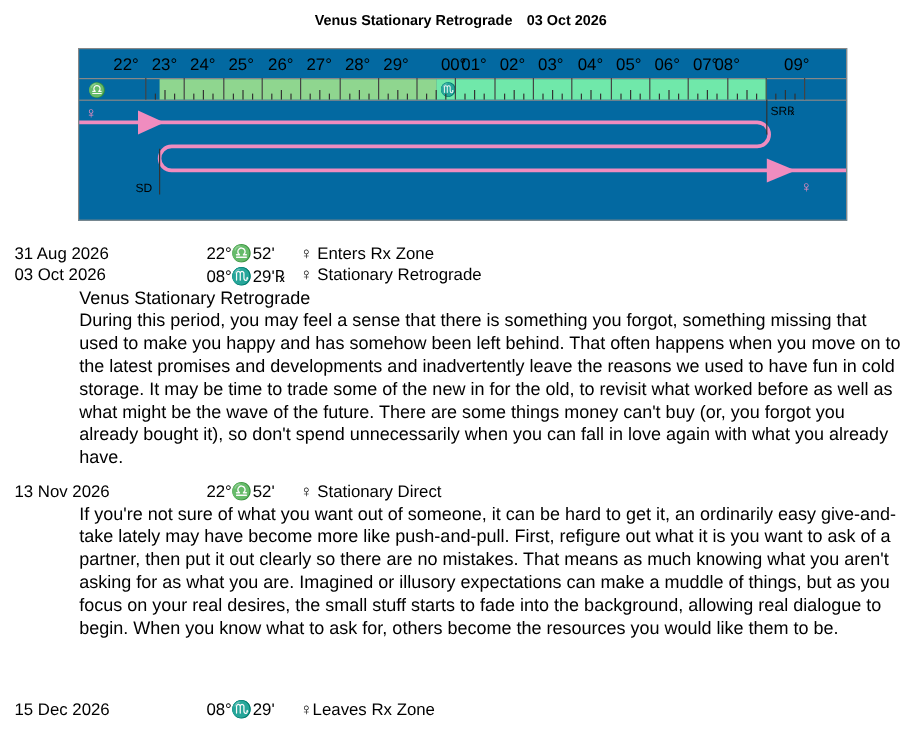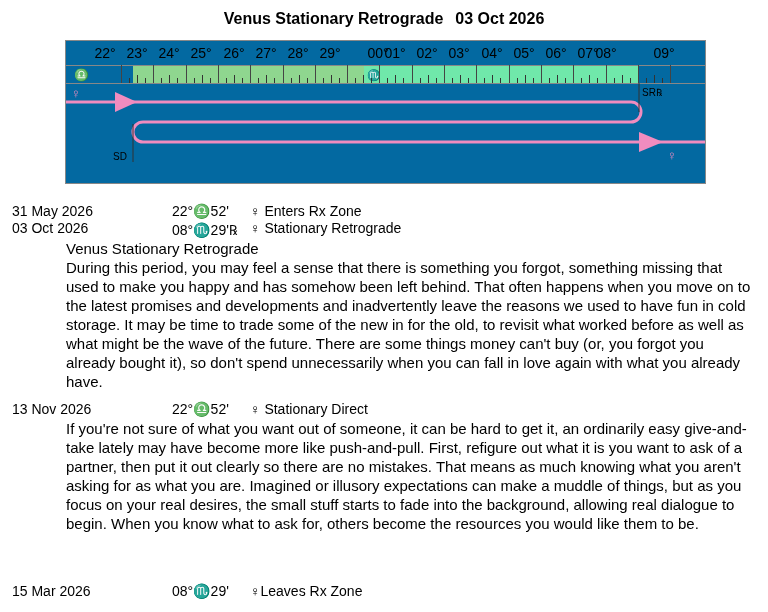--- a/index.html
+++ b/index.html
@@ -1,17 +1,17 @@
 <!DOCTYPE html>
 <html><head>
 <meta charset="utf-8">
 <style>
   html,body{margin:0;padding:0;background:#ffffff;}
   body{width:768px;height:612px;position:relative;overflow:hidden;font-family:"Liberation Sans",sans-serif;color:#000;}
-  .title{position:absolute;left:0;top:10px;width:768px;text-align:center;font-weight:bold;font-size:16px;letter-spacing:0;}
+  .title{position:absolute;left:0;top:10px;width:768px;text-align:center;font-weight:bold;font-size:12px;letter-spacing:0;}
   .title span{display:inline-block;}
   .title .t2{margin-left:12px;}
   .box{position:absolute;left:65px;top:40px;width:641px;height:144px;border:1px solid #888;box-sizing:border-box;background:#0369a1;}
   .deg-row{position:absolute;left:0;top:0;width:100%;height:24px;}
   .deg{position:absolute;top:4px;font-size:14px;transform:translateX(-50%);white-space:nowrap;}
   .tick-row{position:absolute;left:0;top:24px;width:100%;height:19px;border-top:1px solid #888;border-bottom:1px solid #888;box-sizing:border-box;}
   .zone-libra{position:absolute;top:0;height:100%;background:#8fd68f;}
   .zone-scorpio{position:absolute;top:0;height:100%;background:#70e8aa;}
   .tick{position:absolute;bottom:0;width:1px;background:#333;}
   .sign-glyph{position:absolute;top:0;font-size:12px;line-height:18px;}
@@ -137,21 +137,21 @@
     <line x1="68" y1="84" x2="68" y2="122" stroke="#333" stroke-width="1"></line>
     <text x="6" y="58" font-size="13" fill="#f08cbf" id="venusStart">♀</text>
     <text x="602" y="120" font-size="13" fill="#f08cbf" id="venusEnd">♀</text>
     <text x="577" y="56" font-size="10" fill="#000" id="srLabel">SR℞</text>
     <text x="48" y="120" font-size="10" fill="#000" id="sdLabel">SD</text>
   </svg>
 </div>
 
 <div id="events">
   <div class="ev-row" style="top:203px;">
-    <span class="ev-date">31 May 2026</span>
+    <span class="ev-date">31 Aug 2026</span>
     <span class="ev-pos">22°♎52'</span>
     <span class="ev-desc"><span>♀</span> <span>Enters Rx Zone</span></span>
   </div>
   <div class="ev-row" style="top:220px;">
     <span class="ev-date">03 Oct 2026</span>
     <span class="ev-pos">08°♏29'℞</span>
     <span class="ev-desc"><span>♀</span> <span>Stationary Retrograde</span></span>
   </div>
   <div class="para" style="top:239px;">
     <span class="head">Venus Stationary Retrograde</span>
@@ -161,17 +161,17 @@
   <div class="ev-row" style="top:401px;">
     <span class="ev-date">13 Nov 2026</span>
     <span class="ev-pos">22°♎52'</span>
     <span class="ev-desc"><span>♀</span> <span>Stationary Direct</span></span>
   </div>
   <div class="para" style="top:419px;">
     <span>If you're not sure of what you want out of someone, it can be hard to get it, an ordinarily easy give-and-take lately may have become more like push-and-pull. First, refigure out what it is you want to ask of a partner, then put it out clearly so there are no mistakes. That means as much knowing what you aren't asking for as what you are. Imagined or illusory expectations can make a muddle of things, but as you focus on your real desires, the small stuff starts to fade into the background, allowing real dialogue to begin. When you know what to ask for, others become the resources you would like them to be.</span>
   </div>
 
   <div class="ev-row" style="top:583px;">
-    <span class="ev-date">15 Mar 2026</span>
+    <span class="ev-date">15 Dec 2026</span>
     <span class="ev-pos">08°♏29'</span>
     <span class="ev-desc"><span>♀</span><span>Leaves Rx Zone</span></span>
   </div>
 </div>
 
 </body></html>

